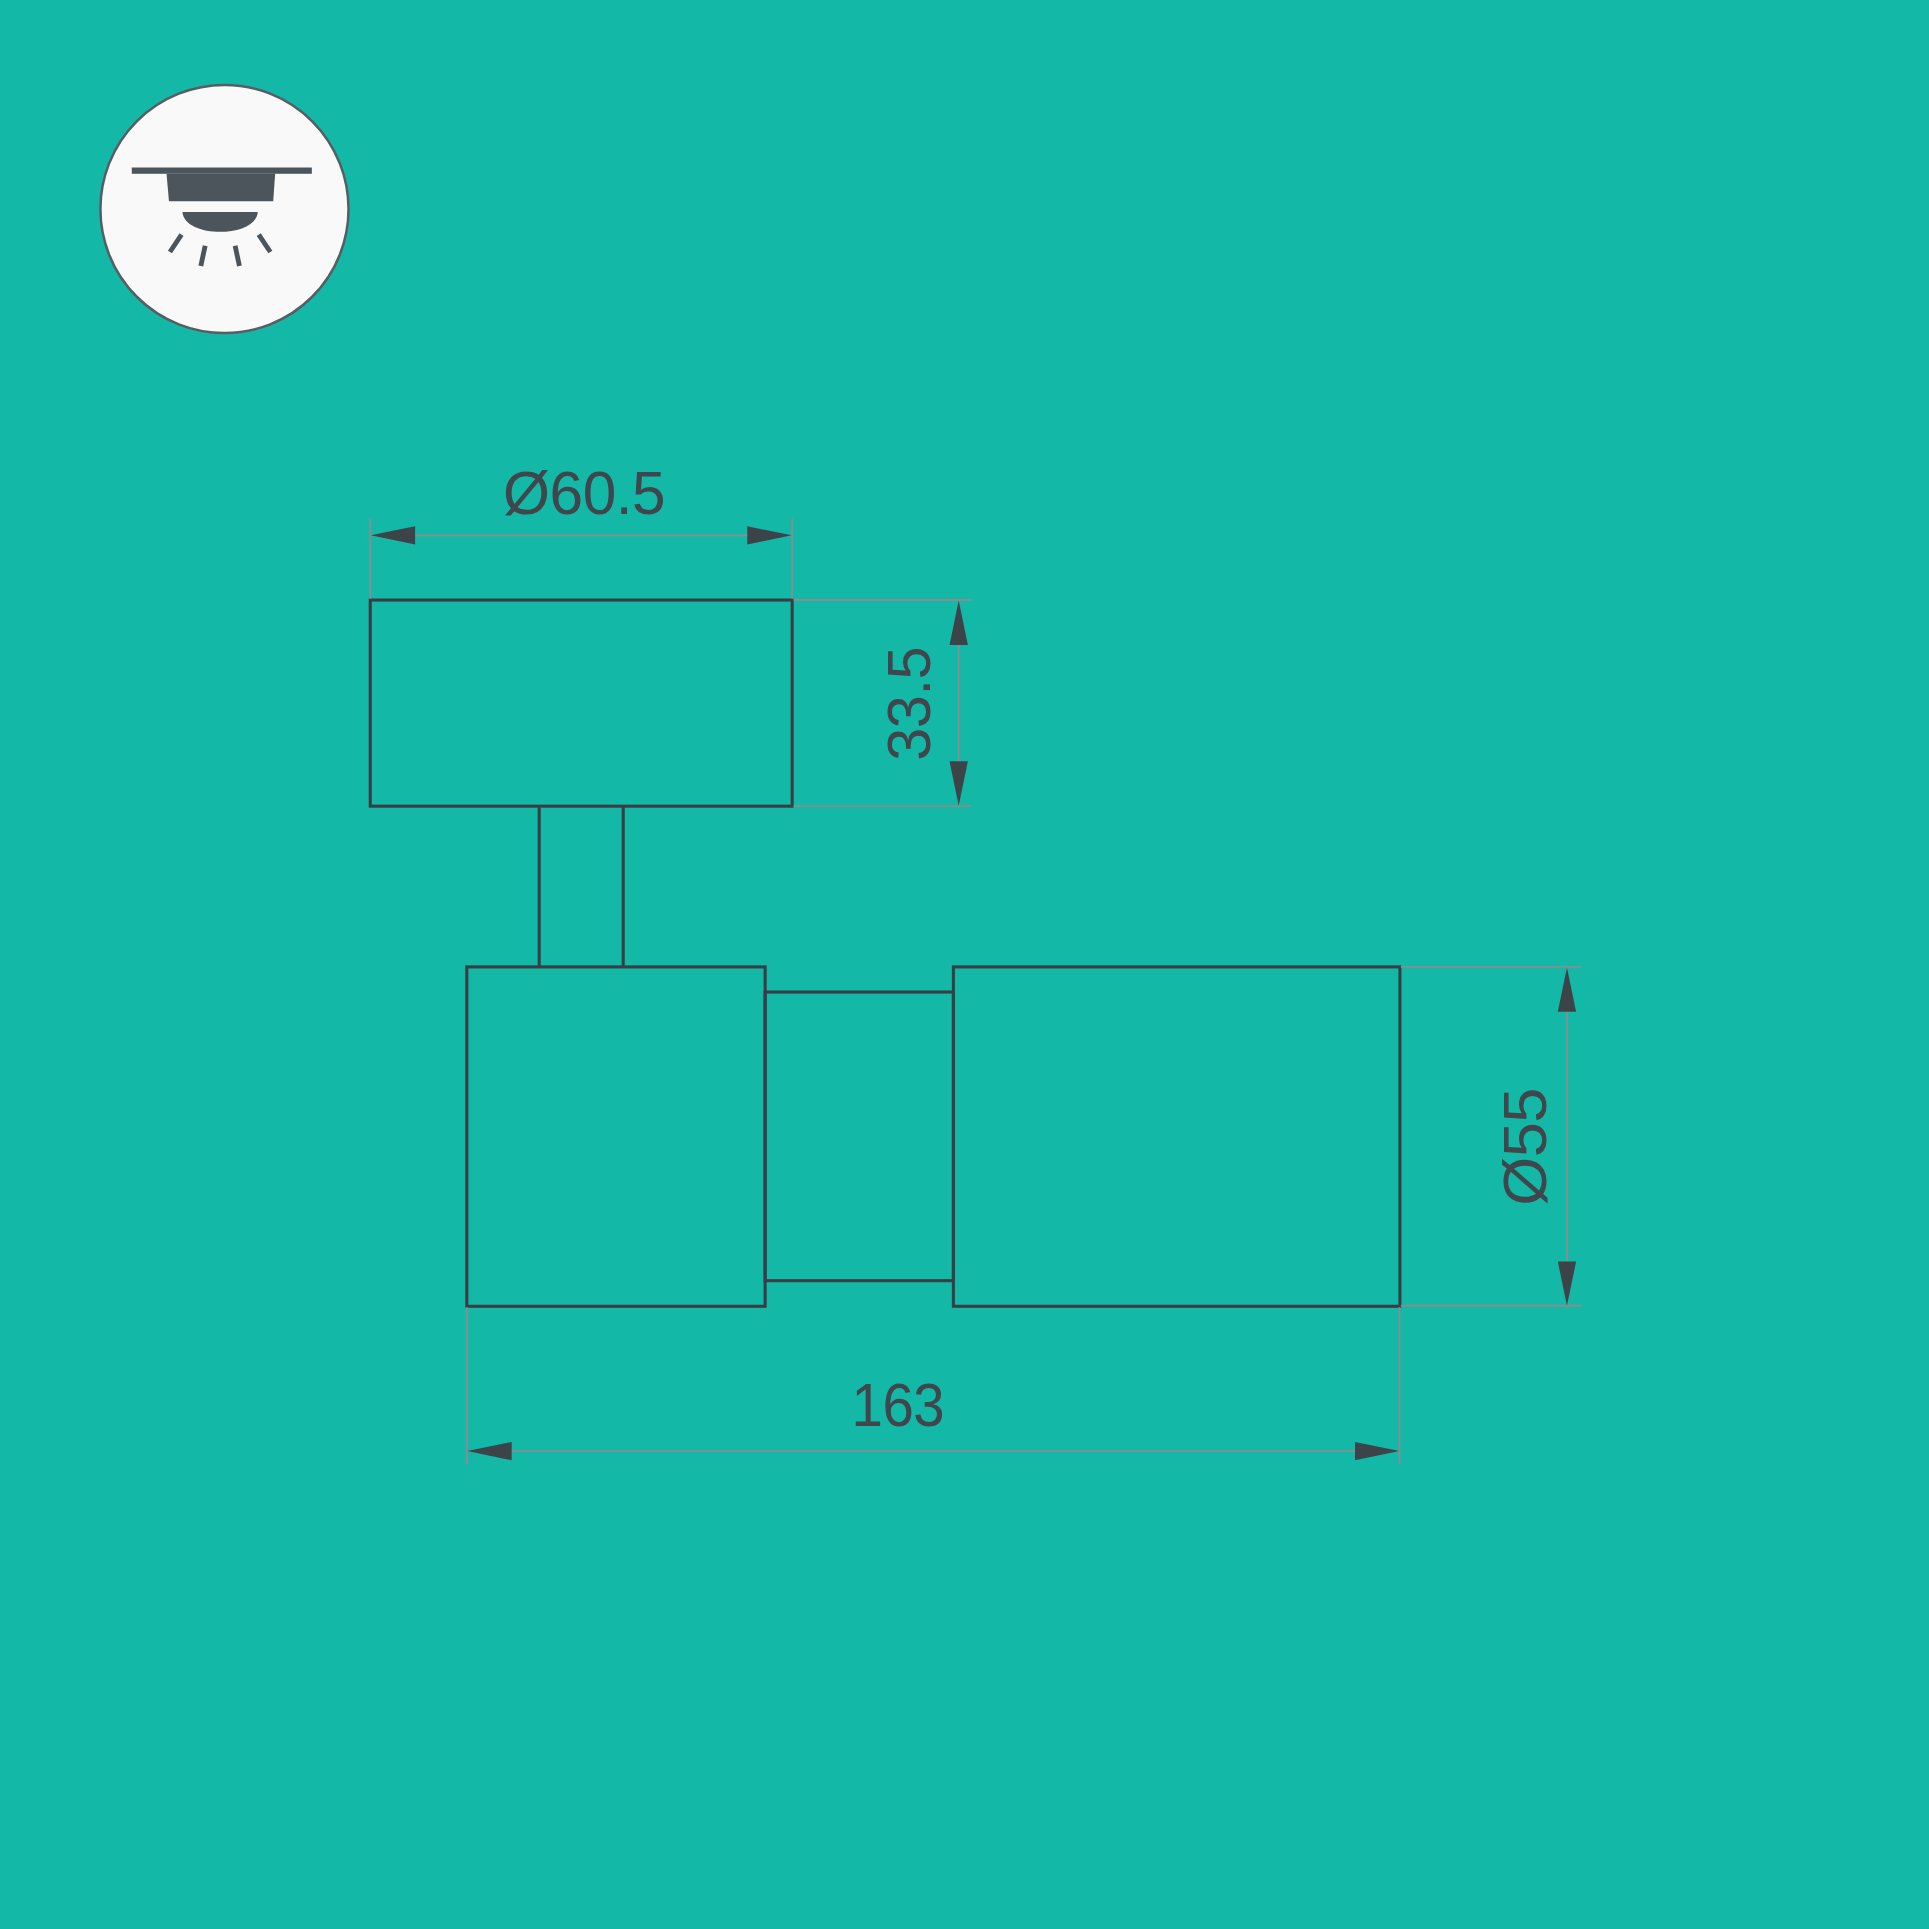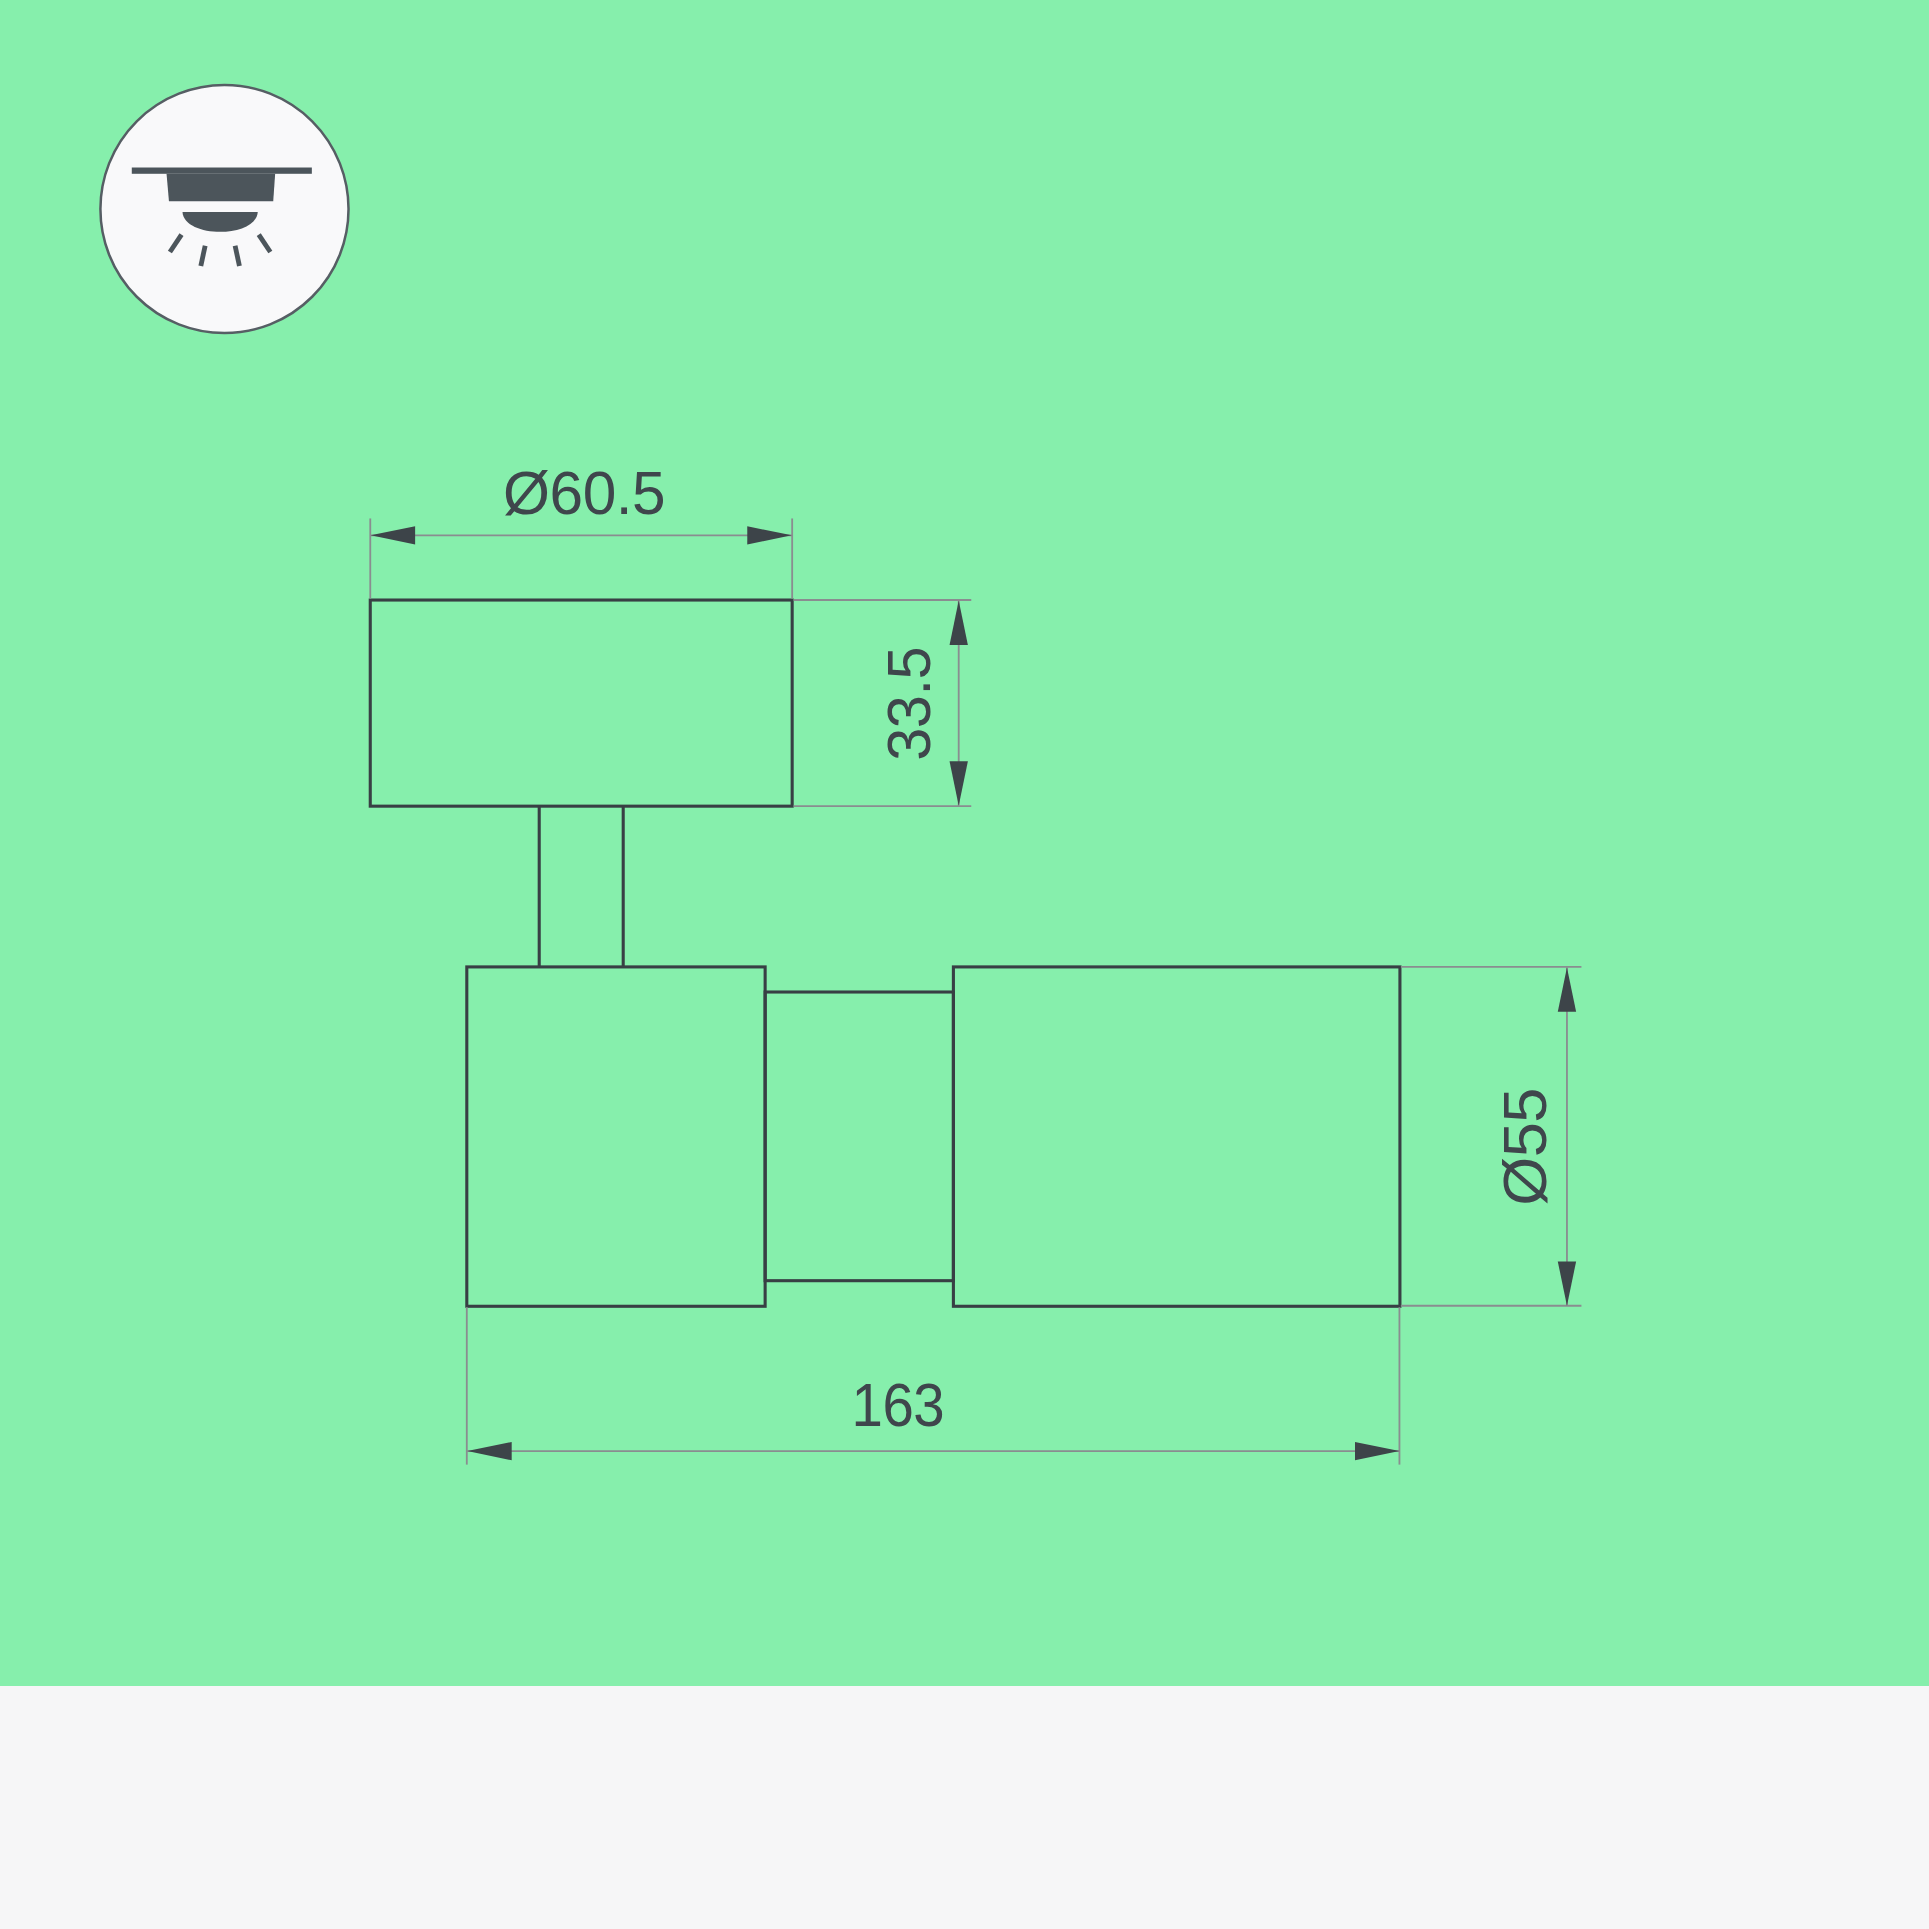--- a/index.html
+++ b/index.html
@@ -3,22 +3,22 @@
 <meta charset="utf-8">
 <style>
   html, body {
     margin: 0;
     padding: 0;
     background: #f6f6f7;
   }
   .canvas {
     position: relative;
     width: 1929px;
-    height: 1686px;
-    background: #86efac;
+    height: 1929px;
+    background: #14b8a6;
     overflow: hidden;
     font-family: "Liberation Sans", sans-serif;
   }
   svg { display: block; }
   .outline {
     fill: none;
     stroke: #383f44;
     stroke-width: 3.2;
   }
   .thinline {

